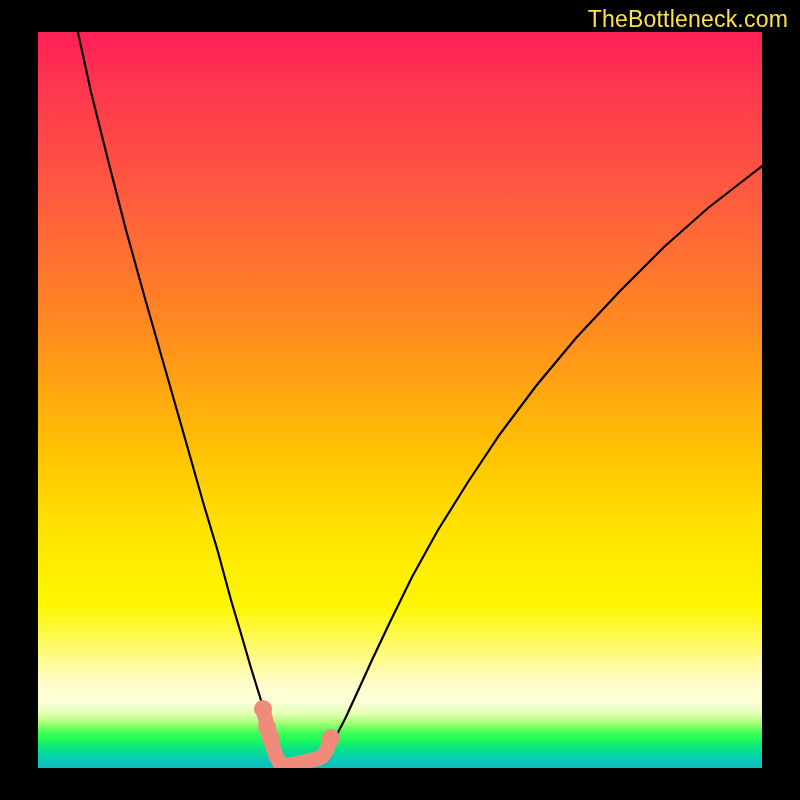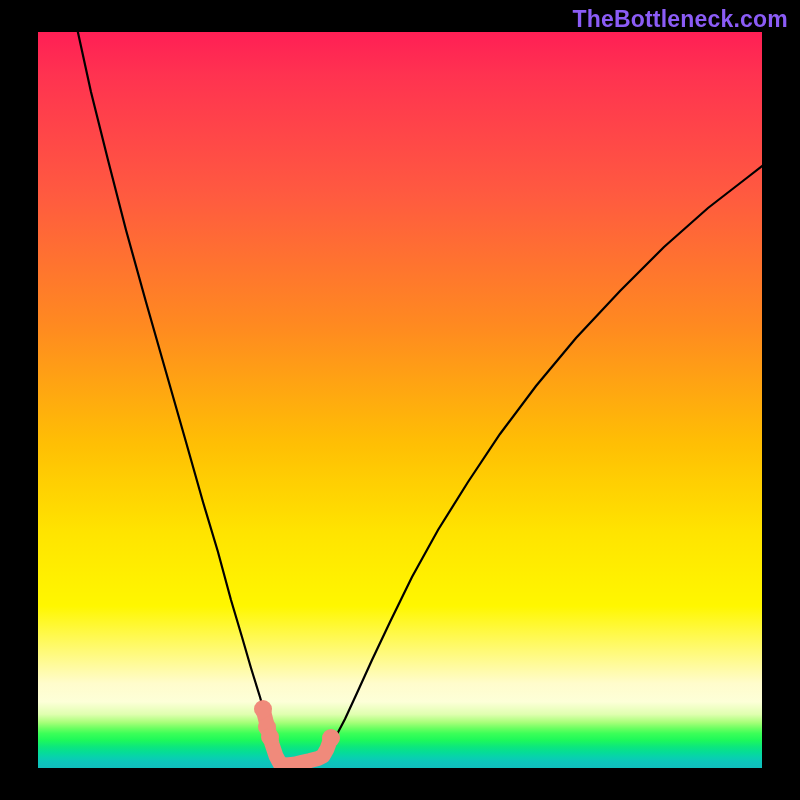--- a/index.html
+++ b/index.html
@@ -48,23 +48,23 @@
       #05dc98 97.9%,
       #08d0b0 98.6%,
       #0cc5bb 99.2%,
       #10bebc 100%
     );
   }
   .watermark {
     position: absolute;
     top: 6px;
     right: 12px;
-    color: #8b5cf6;
+    color: #fde047;
     font-size: 23px;
-    font-weight: 700;
+    font-weight: 400;
     letter-spacing: 0.2px;
     z-index: 5;
   }
   svg.curves {
     position: absolute;
     left: 0; top: 0;
     width: 100%;
     height: 100%;
   }
   .curve {

